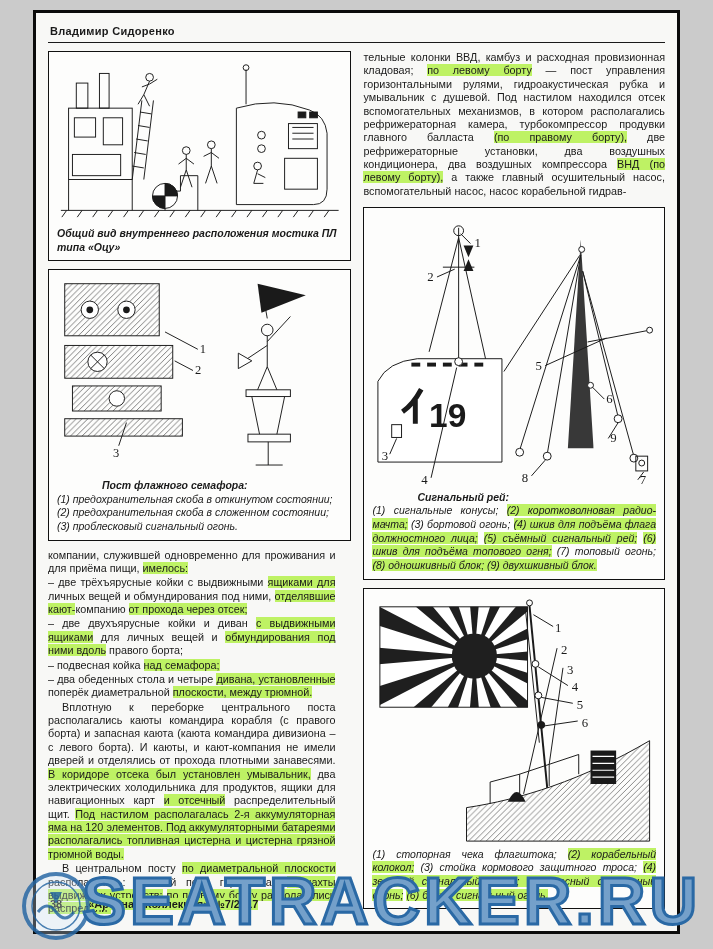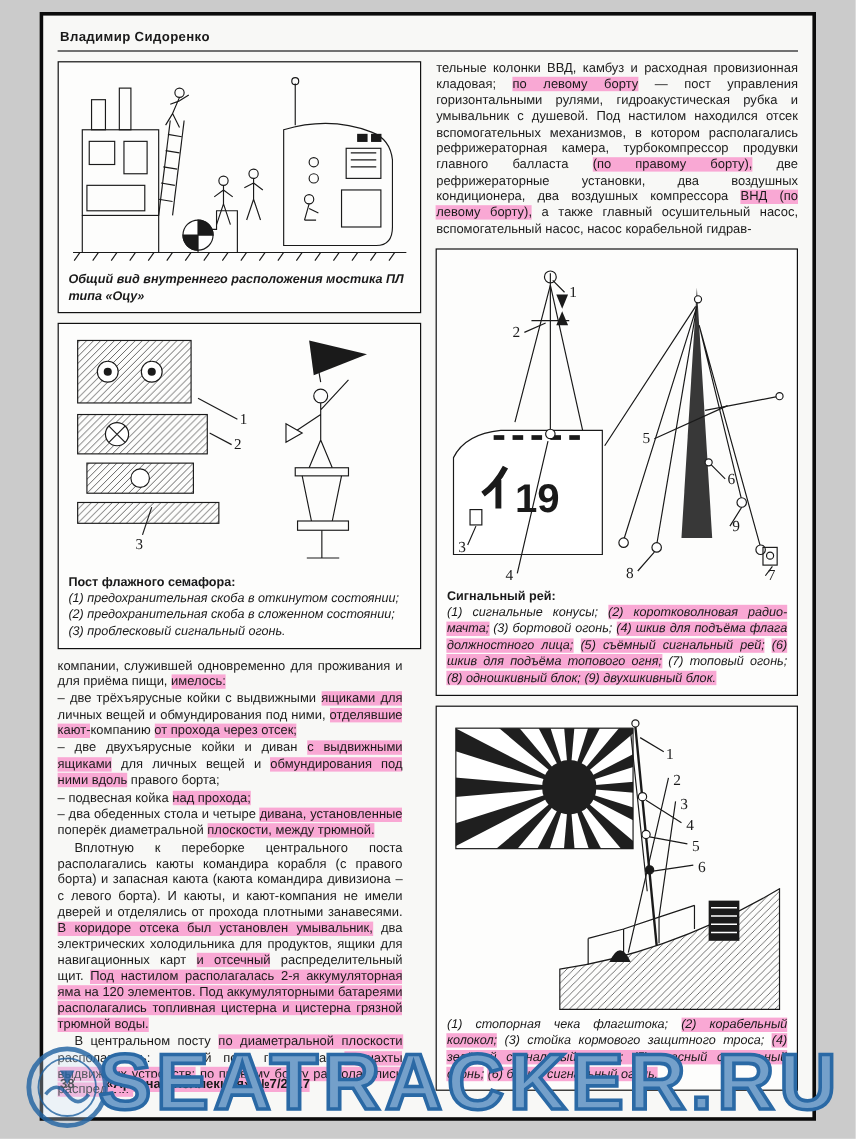--- a/index.html
+++ b/index.html
@@ -12,29 +12,29 @@
     background:#f8f8f6; border:3px solid #0b0b0b; padding:10px 12px 8px 12px;
   }
   header { border-bottom:1.5px solid #1a1a1a; padding:2px 2px 5px 2px; margin-bottom:8px; }
   .author { font-size:11px; font-weight:bold; letter-spacing:.3px; }
   .columns { display:flex; gap:12px; }
   .col-left { width:306px; }
   .col-right { width:304px; }
   .figbox { border:1px solid #111; background:#fdfdfc; padding:6px 8px; margin-bottom:8px; }
   .figbox svg { display:block; width:100%; height:auto; }
   figcaption { margin-top:5px; }
-  .cap-title { font-weight:bold; font-size:10.5px; line-height:1.3; display:block; }
+  .cap-title { font-weight:bold; font-style:italic; font-size:10.5px; line-height:1.3; display:block;margin-left:45px; }
   .cap-item { font-style:italic; font-size:10.5px; line-height:1.3; }
   .cap-text { font-style:italic; font-size:10.5px; line-height:1.3; text-align:justify; }
   .figcap1 { font-weight:bold; font-style:italic; font-size:10.5px; line-height:1.3; }
   .bodytext { font-size:10.8px; line-height:1.24; text-align:justify; }
   .bodytext p { margin:0 16px 1px 0; }
   p.ind { text-indent:14px; }
   .toptext { margin-bottom:9px; }
-  .hl { background:#f9a8d4; }
+  .hl { background:#bef264; }
   .footer { position:absolute; left:14px; bottom:21px; font-weight:bold; font-size:11px; }
   .pnum { margin-right:26px; }
   .watermark { position:absolute; left:0; top:858px; width:579px; height:91px; pointer-events:none; z-index:10; }
   .wm-logo { position:absolute; left:20px; top:12px; width:72px; height:72px; opacity:.85; }
   .wm-text {
     position:absolute; left:82px; top:5px; white-space:nowrap;
     font-size:66px; font-weight:bold; letter-spacing:4px;
     color:rgba(190,215,240,.5);
     -webkit-text-stroke:3px #2a69a5;
     text-shadow:0 0 1px #2a69a5;
@@ -138,21 +138,21 @@
           <div class="cap-item">(1) предохранительная скоба в откинутом состоянии;</div>
           <div class="cap-item">(2) предохранительная скоба в сложенном состоянии;</div>
           <div class="cap-item">(3) проблесковый сигнальный огонь.</div>
         </figcaption>
       </figure>
 
       <div class="bodytext">
         <p><span>компании, служившей одновременно для проживания и для приёма пищи, </span><span class="hl">имелось:</span></p>
         <p><span>– две трёхъярусные койки с выдвижными </span><span class="hl">ящиками для</span><span> личных вещей и обмундирования под ними, </span><span class="hl">отделявшие кают-</span><span>компанию </span><span class="hl">от прохода через отсек;</span></p>
         <p><span>– две двухъярусные койки и диван </span><span class="hl">с выдвижными ящиками</span><span> для личных вещей и </span><span class="hl">обмундирования под ними вдоль</span><span> правого борта;</span></p>
-        <p><span>– подвесная койка </span><span class="hl">над прохода;</span></p>
+        <p><span>– подвесная койка </span><span class="hl">над семафора;</span></p>
         <p><span>– два обеденных стола и четыре </span><span class="hl">дивана, установленные</span><span> поперёк диаметральной </span><span class="hl">плоскости, между трюмной.</span></p>
         <p class="ind"><span>Вплотную к переборке центрального поста располагались каюты командира корабля (с правого борта) и запасная каюта (каюта командира дивизиона – с левого борта). И каюты, и кают-компания не имели дверей и отделялись от прохода плотными занавесями. </span><span class="hl">В коридоре отсека был установлен умывальник,</span><span> два электрических холодильника для продуктов, ящики для навигационных карт </span><span class="hl">и отсечный</span><span> распределительный щит. </span><span class="hl">Под настилом располагалась 2-я аккумуляторная яма на 120 элементов. Под аккумуляторными батареями располагались топливная цистерна и цистерна грязной трюмной воды.</span></p>
         <p class="ind"><span>В центральном посту </span><span class="hl">по диаметральной плоскости</span><span> располагались: рулевой пост, гирокомпас </span><span class="hl">и шахты выдвижных устройств;</span><span> </span><span class="hl">по правому борту располагались распредели-</span></p>
       </div>
     </div>
 
     <div class="col-right">
 
       <p class="bodytext toptext"><span>тельные колонки ВВД, камбуз и расходная провизионная кладовая; </span><span class="hl">по левому борту</span><span> — пост управления горизонтальными рулями, гидроакустическая рубка и умывальник с душевой. Под настилом находился отсек вспомогательных механизмов, в котором располагались рефрижераторная камера, турбокомпрессор продувки главного балласта </span><span class="hl">(по правому борту),</span><span> две рефрижераторные установки, два воздушных кондиционера, два воздушных компрессора </span><span class="hl">ВНД (по левому борту),</span><span> а также главный осушительный насос, вспомогательный насос, насос корабельной гидрав-</span></p>
 

